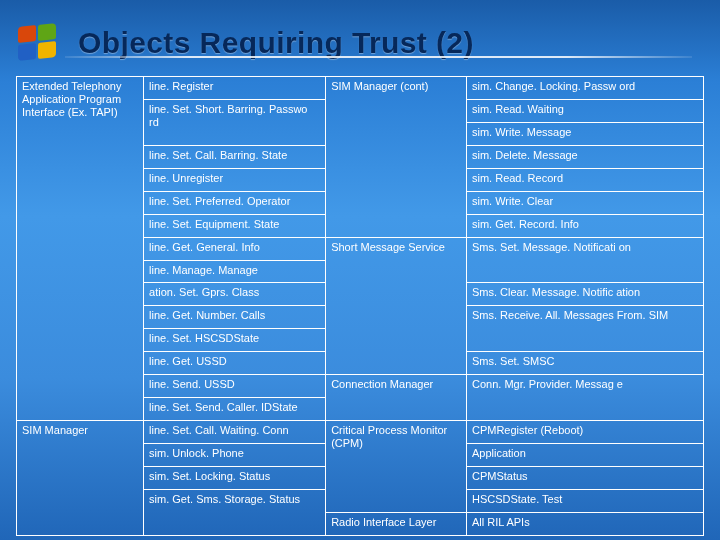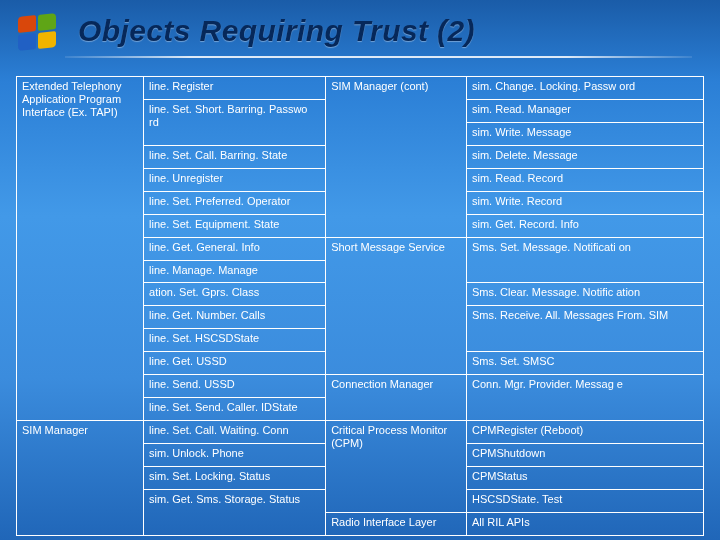--- a/index.html
+++ b/index.html
@@ -4,24 +4,23 @@
 <style>
   * { margin: 0; padding: 0; box-sizing: border-box; }
   body {
     width: 720px; height: 540px;
     font-family: Arial, sans-serif;
     background: linear-gradient(180deg, #1a5ca8 0%, #2b7fd6 15%, #4299e8 40%, #3b8cdd 70%, #2066b8 100%);
     overflow: hidden;
     position: relative;
   }
   .header {
-    display: flex; 
+    display: flex; align-items: center;
     padding: 14px 6px 0 18px;
     height: 72px;
-    font-style: italic;
   }
   .logo {
     width: 42px; height: 38px; margin-right: 18px;
     position: relative;
   }
   .logo .pane { position:absolute; width:18px; height:16px; }
   .logo .p1 { background:#d9470b; border-radius:4px 2px 2px 2px; left:0; top:2px; transform:skewY(-6deg); }
   .logo .p2 { background:#5fa516; border-radius:2px 4px 2px 2px; left:20px; top:0px; transform:skewY(-6deg); }
   .logo .p3 { background:#2160c4; border-radius:2px 2px 2px 4px; left:0; top:20px; transform:skewY(-6deg); }
   .logo .p4 { background:#f0b400; border-radius:2px 2px 4px 2px; left:20px; top:18px; transform:skewY(-6deg); }
@@ -82,36 +81,36 @@
       </colgroup>
   <tbody>
     <tr>
       <td rowspan="15">Extended Telephony Application Program Interface (Ex. TAPI)</td>
       <td>line. Register</td>
       <td rowspan="7">SIM Manager (cont)</td>
       <td>sim. Change. Locking. Passw ord</td>
     </tr>
     <tr>
       <td rowspan="2">line. Set. Short. Barring. Passwo rd</td>
-      <td>sim. Read. Manager</td>
+      <td>sim. Read. Waiting</td>
     </tr>
     <tr>
       <td>sim. Write. Message</td>
     </tr>
     <tr>
       <td>line. Set. Call. Barring. State</td>
       <td>sim. Delete. Message</td>
     </tr>
     <tr>
       <td>line. Unregister</td>
       <td>sim. Read. Record</td>
     </tr>
     <tr>
       <td>line. Set. Preferred. Operator</td>
-      <td>sim. Write. Record</td>
+      <td>sim. Write. Clear</td>
     </tr>
     <tr>
       <td>line. Set. Equipment. State</td>
       <td>sim. Get. Record. Info</td>
     </tr>
     <tr>
       <td>line. Get. General. Info</td>
       <td rowspan="6">Short Message Service</td>
       <td rowspan="2">Sms. Set. Message. Notificati on</td>
     </tr>
@@ -142,21 +141,21 @@
       <td>line. Set. Send. Caller. IDState</td>
     </tr>
     <tr>
       <td rowspan="5">SIM Manager</td>
       <td>line. Set. Call. Waiting. Conn</td>
       <td rowspan="4">Critical Process Monitor (CPM)</td>
       <td>CPMRegister (Reboot)</td>
     </tr>
     <tr>
       <td>sim. Unlock. Phone</td>
-      <td>CPMShutdown</td>
+      <td>Application</td>
     </tr>
     <tr>
       <td>sim. Set. Locking. Status</td>
       <td>CPMStatus</td>
     </tr>
     <tr>
       <td rowspan="2">sim. Get. Sms. Storage. Status</td>
       <td>HSCSDState. Test</td>
     </tr>
     <tr>

